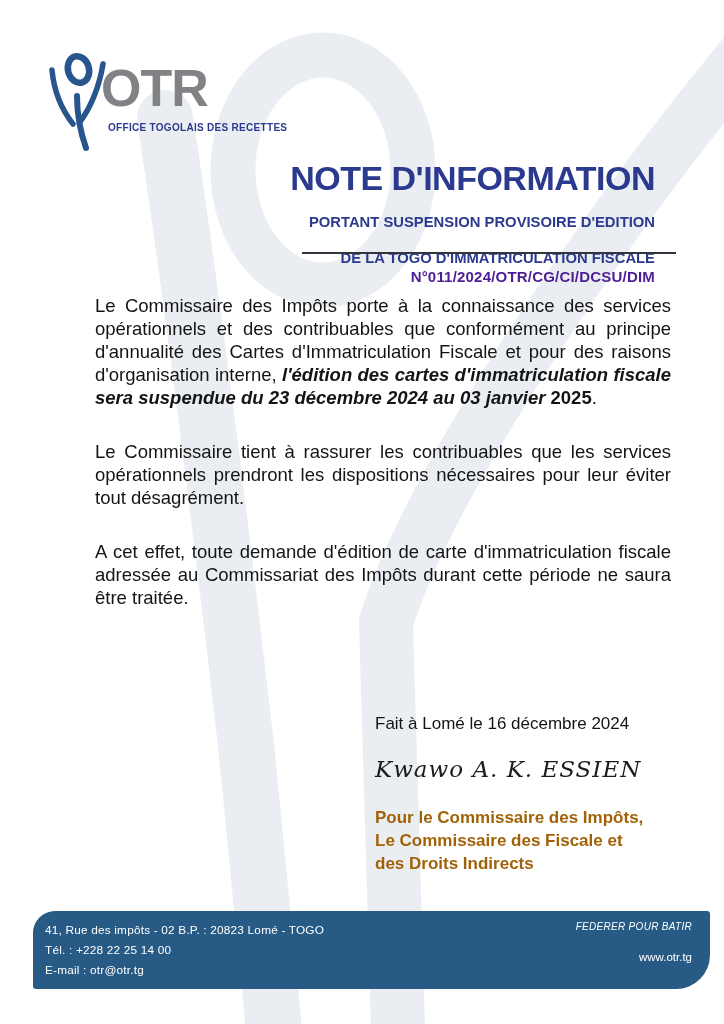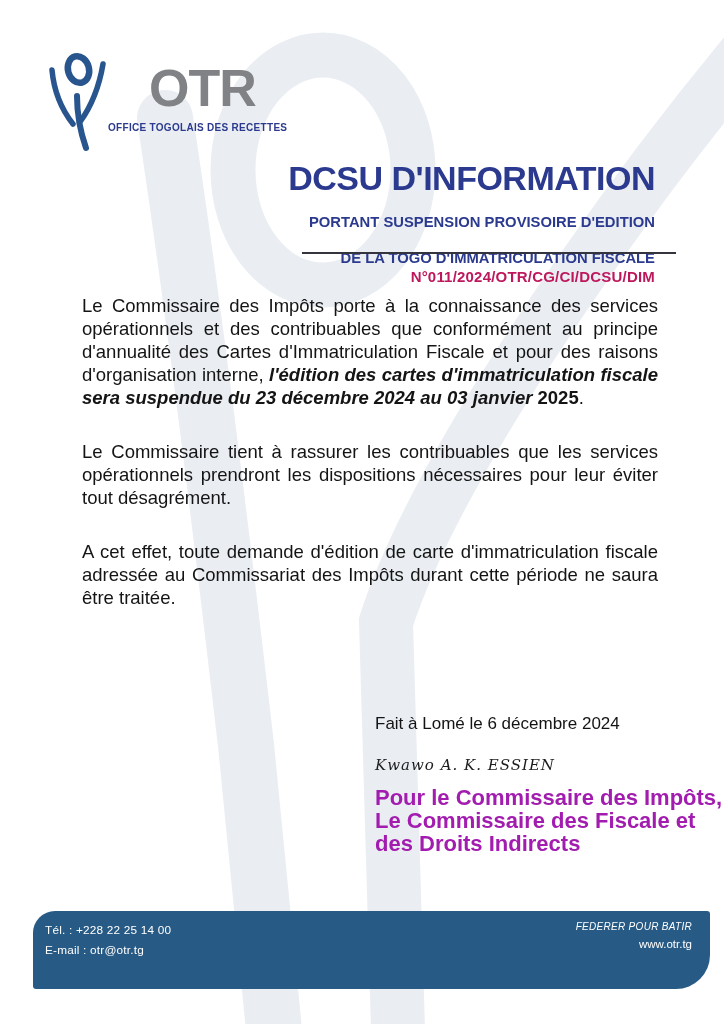--- a/index.html
+++ b/index.html
@@ -17,21 +17,21 @@
   .watermark {
     position: absolute; left: 0; top: 0; z-index: 0;
   }
 
   
   .logo { position: absolute; left: 0; top: 0; z-index: 2; }
   .logo-figure { position: absolute; left: 42px; top: 50px; }
   .logo-acronym {
     position: absolute; left: 101px; top: 62px;
     font-size: 52px; font-weight: bold; letter-spacing: -1px;
-    color: #808285; line-height: 1; margin-left: 48px;
+    color: #808285; line-height: 1;
   }
   .logo-subtitle {
     position: absolute; left: 108px; top: 122px;
     font-size: 10px; font-weight: bold; letter-spacing: 0.3px;
     color: #2b3a8e; white-space: nowrap;
   }
 
   
   .header-block {
     position: absolute; right: 69px; top: 161px; z-index: 2;
@@ -39,72 +39,72 @@
   }
   .note-title {
     font-size: 34px; font-weight: bold; letter-spacing: -0.5px;
     color: #2b3a8e; line-height: 1;
   }
   .note-sub {
     font-size: 14.8px; font-weight: bold; color: #2b3a8e;
     line-height: 16.5px; margin-top: 19px;
   }
   .note-ref {
-    font-size: 15px; font-weight: bold; color: #be185d;
+    font-size: 15px; font-weight: bold; color: #4c1d95;
     margin-top: 2px; letter-spacing: 0.2px;
   }
   .title-rule {
     position: absolute; left: 302px; top: 252px; width: 374px; height: 2px;
     background: #34343f; z-index: 2;
   }
 
   
   .body-text {
-    position: absolute; left: 82px; top: 294px; width: 576px; z-index: 1;
+    position: absolute; left: 95px; top: 294px; width: 576px; z-index: 1;
   }
   .body-text p {
     margin: 0 0 31px 0;
     font-size: 18.5px; line-height: 23px;
     text-align: justify; color: #141414;
   }
   .em-bold-italic { font-weight: bold; font-style: italic; }
   .em-bold { font-weight: bold; }
 
   
   .sign-block { position: absolute; left: 375px; top: 714px; z-index: 1; }
   .sign-date { font-size: 17px; color: #141414; white-space: nowrap; }
   .sign-script {
     margin-top: 22px;
     font-family: "DejaVu Serif", serif; font-style: italic;
-    font-size: 15px; letter-spacing: 1px; color: #1c1c1c;
+    font-size: 23px; letter-spacing: 1px; color: #1c1c1c;
     white-space: nowrap;
   }
   .sign-title {
-    margin-top: 12px;
-    font-size: 22px; font-weight: bold; line-height: 23px;
-    color: #a21caf; white-space: nowrap;
+    margin-top: 24px;
+    font-size: 17px; font-weight: bold; line-height: 23px;
+    color: #a16207; white-space: nowrap;
   }
 
   
   .footer-bar {
     position: absolute; left: 33px; top: 911px; width: 677px; height: 78px;
     background: #275a84; z-index: 2; color: #ffffff;
     border-radius: 22px 3px 34px 3px;
   }
   .footer-left {
     position: absolute; left: 12px; top: 9px;
     font-size: 11.8px; line-height: 20px; letter-spacing: 0.2px;
     white-space: nowrap;
   }
   .footer-right {
     position: absolute; right: 18px; top: 10px; text-align: right;
     white-space: nowrap;
   }
   .footer-slogan { font-size: 10px; font-style: italic; letter-spacing: 0.3px; }
-  .footer-site { font-size: 11.5px; margin-top: 6px; }
+  .footer-site { font-size: 11.5px; margin-top: 19px; }
 </style>
 </head>
 <body>
 
 <svg class="watermark" width="724" height="1024" viewBox="0 0 724 1024" aria-hidden="true">
   <g fill="none" stroke="#eaeef3" stroke-linecap="round">
     <ellipse cx="323" cy="170" rx="90" ry="115" stroke-width="45"></ellipse>
     <path d="M 165,118 C 200,350 228,590 246,745 C 256,850 266,950 274,1030" stroke-width="56"></path>
     <path d="M 742,58 C 600,230 432,478 386,622 C 390,758 394,890 398,1030" stroke-width="54"></path>
   </g>
@@ -117,45 +117,46 @@
       <path d="M 52,70 C 54,92 62,110 73,124" stroke-width="5.5"></path>
       <path d="M 103,64 C 99,88 90,108 80,122" stroke-width="5.5"></path>
       <path d="M 77,96 C 77,112 79,128 86,148" stroke-width="6"></path>
     </g>
   </svg>
   <div class="logo-acronym">OTR</div>
   <div class="logo-subtitle">OFFICE TOGOLAIS DES RECETTES</div>
 </div>
 
 <div class="header-block">
-  <div class="note-title">DCSU D'INFORMATION</div>
+  <div class="note-title">NOTE D'INFORMATION</div>
   <div class="note-sub">PORTANT SUSPENSION PROVISOIRE D'EDITION</div>
   <div class="note-sub">DE LA TOGO D'IMMATRICULATION FISCALE</div>
   <div class="note-ref">N°011/2024/OTR/CG/CI/DCSU/DIM</div>
 </div>
 <div class="title-rule"></div>
 
 <div class="body-text">
   <p><span>Le Commissaire des Impôts porte à la connaissance des services opérationnels et des contribuables que conformément au principe d'annualité des Cartes d'Immatriculation Fiscale et pour des raisons d'organisation interne, </span><span class="em-bold-italic">l'édition des cartes d'immatriculation fiscale sera suspendue du 23 décembre 2024 au 03 janvier </span><span class="em-bold">2025</span><span>.</span></p>
   <p>Le Commissaire tient à rassurer les contribuables que les services opérationnels prendront les dispositions nécessaires pour leur éviter tout désagrément.</p>
   <p>A cet effet, toute demande d'édition de carte d'immatriculation fiscale adressée au Commissariat des Impôts durant cette période ne saura être traitée.</p>
 </div>
 
 <div class="sign-block">
-  <div class="sign-date">Fait à Lomé le 6 décembre 2024</div>
+  <div class="sign-date">Fait à Lomé le 16 décembre 2024</div>
   <div class="sign-script">Kwawo A. K. ESSIEN</div>
   <div class="sign-title">
     <div>Pour le Commissaire des Impôts,</div>
     <div>Le Commissaire des Fiscale et</div>
     <div>des Droits Indirects</div>
   </div>
 </div>
 
 <div class="footer-bar">
   <div class="footer-left">
+    <div>41, Rue des impôts - 02 B.P. : 20823 Lomé - TOGO</div>
     <div>Tél. : +228 22 25 14 00</div>
     <div>E-mail : otr@otr.tg</div>
   </div>
   <div class="footer-right">
     <div class="footer-slogan">FEDERER POUR BATIR</div>
     <div class="footer-site">www.otr.tg</div>
   </div>
 </div>
 
 </body></html>

